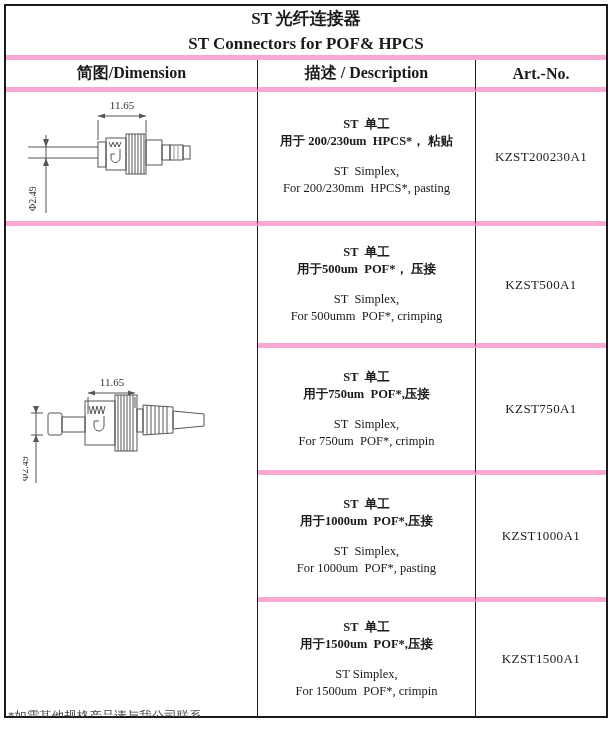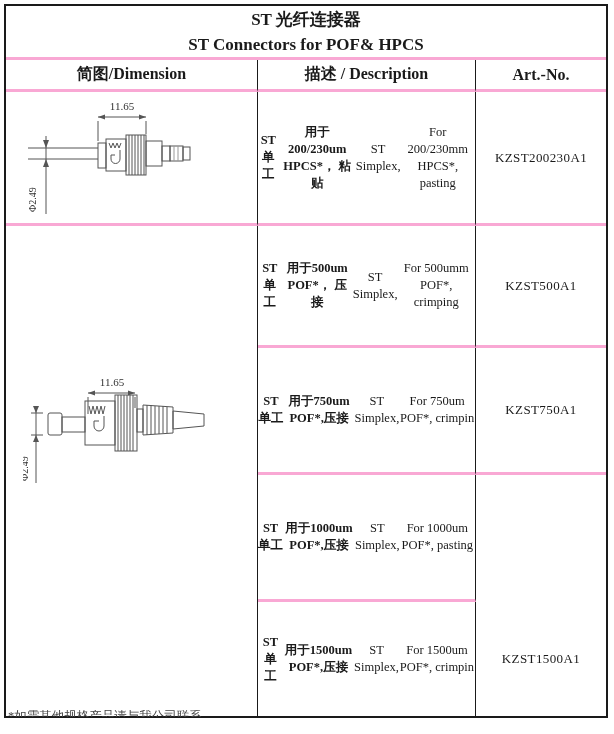--- a/index.html
+++ b/index.html
@@ -10,29 +10,29 @@
   }
   .table{
     position:absolute;left:4px;top:4px;width:604px;height:714px;
     border:2px solid #1a1a1a;box-sizing:border-box;
     display:grid;
     grid-template-columns:252px 218px 130px;
     grid-template-rows:54px 32px 134px 122px 127px 127px 114px;
   }
   .cell{box-sizing:border-box;display:flex;align-items:center;justify-content:center;}
   .b-r{border-right:1px solid #1a1a1a;}
-  .b-b{border-bottom:3px solid #f9a8d4;}
+  .b-b{border-bottom:5px solid #f9a8d4;}
   .title-cell{grid-column:1/4;grid-row:1;flex-direction:column;line-height:25px;}
   .title-zh{font-weight:700;font-size:17px;}
   .title-en{font-weight:700;font-size:17px;}
   .head{font-weight:700;font-size:16px;}
   .c1{grid-column:1;} .c2{grid-column:2;} .c3{grid-column:3;}
   .r2{grid-row:2;} .r3{grid-row:3;} .r4{grid-row:4;} .r5{grid-row:5;} .r6{grid-row:6;} .r7{grid-row:7;}
   .draw2-cell{grid-column:1;grid-row:4/8;}
-  .desc{flex-direction:row;font-size:12.5px;line-height:17px;text-align:center;white-space:pre-wrap;justify-content:space-between;}
+  .desc{flex-direction:column;font-size:12.5px;line-height:17px;text-align:center;white-space:pre-wrap;}
   .desc .zh{font-weight:700;font-family:"Liberation Serif","DejaVu Serif",serif;}
   .desc .gap{height:13px;}
   .art{font-size:13px;letter-spacing:0.4px;text-align:center;}
   .draw2-inner{transform:translateY(-28px);}
   svg text{font-family:"Liberation Serif","DejaVu Serif",serif;fill:#333;}
   .footnote{
     position:absolute;left:8px;top:710px;width:360px;height:7px;overflow:hidden;
     font-size:12.5px;color:#444;line-height:13px;
   }
 </style>
@@ -166,20 +166,21 @@
     </div>
     <div class="cell art c3 r5 b-b">KZST750A1</div>
 
     <div class="cell desc c2 r6 b-r b-b">
       <div class="zh">ST  单工</div>
       <div class="zh">用于1000um  POF*,压接</div>
       <div class="gap"></div>
       <div>ST  Simplex,</div>
       <div>For 1000um  POF*, pasting</div>
     </div>
+    <div class="cell art c3 r6 b-b">KZST1000A1</div>
 
     <div class="cell desc c2 r7 b-r">
       <div class="zh">ST  单工</div>
       <div class="zh">用于1500um  POF*,压接</div>
       <div class="gap"></div>
       <div>ST Simplex,</div>
       <div>For 1500um  POF*, crimpin</div>
     </div>
     <div class="cell art c3 r7">KZST1500A1</div>
 

